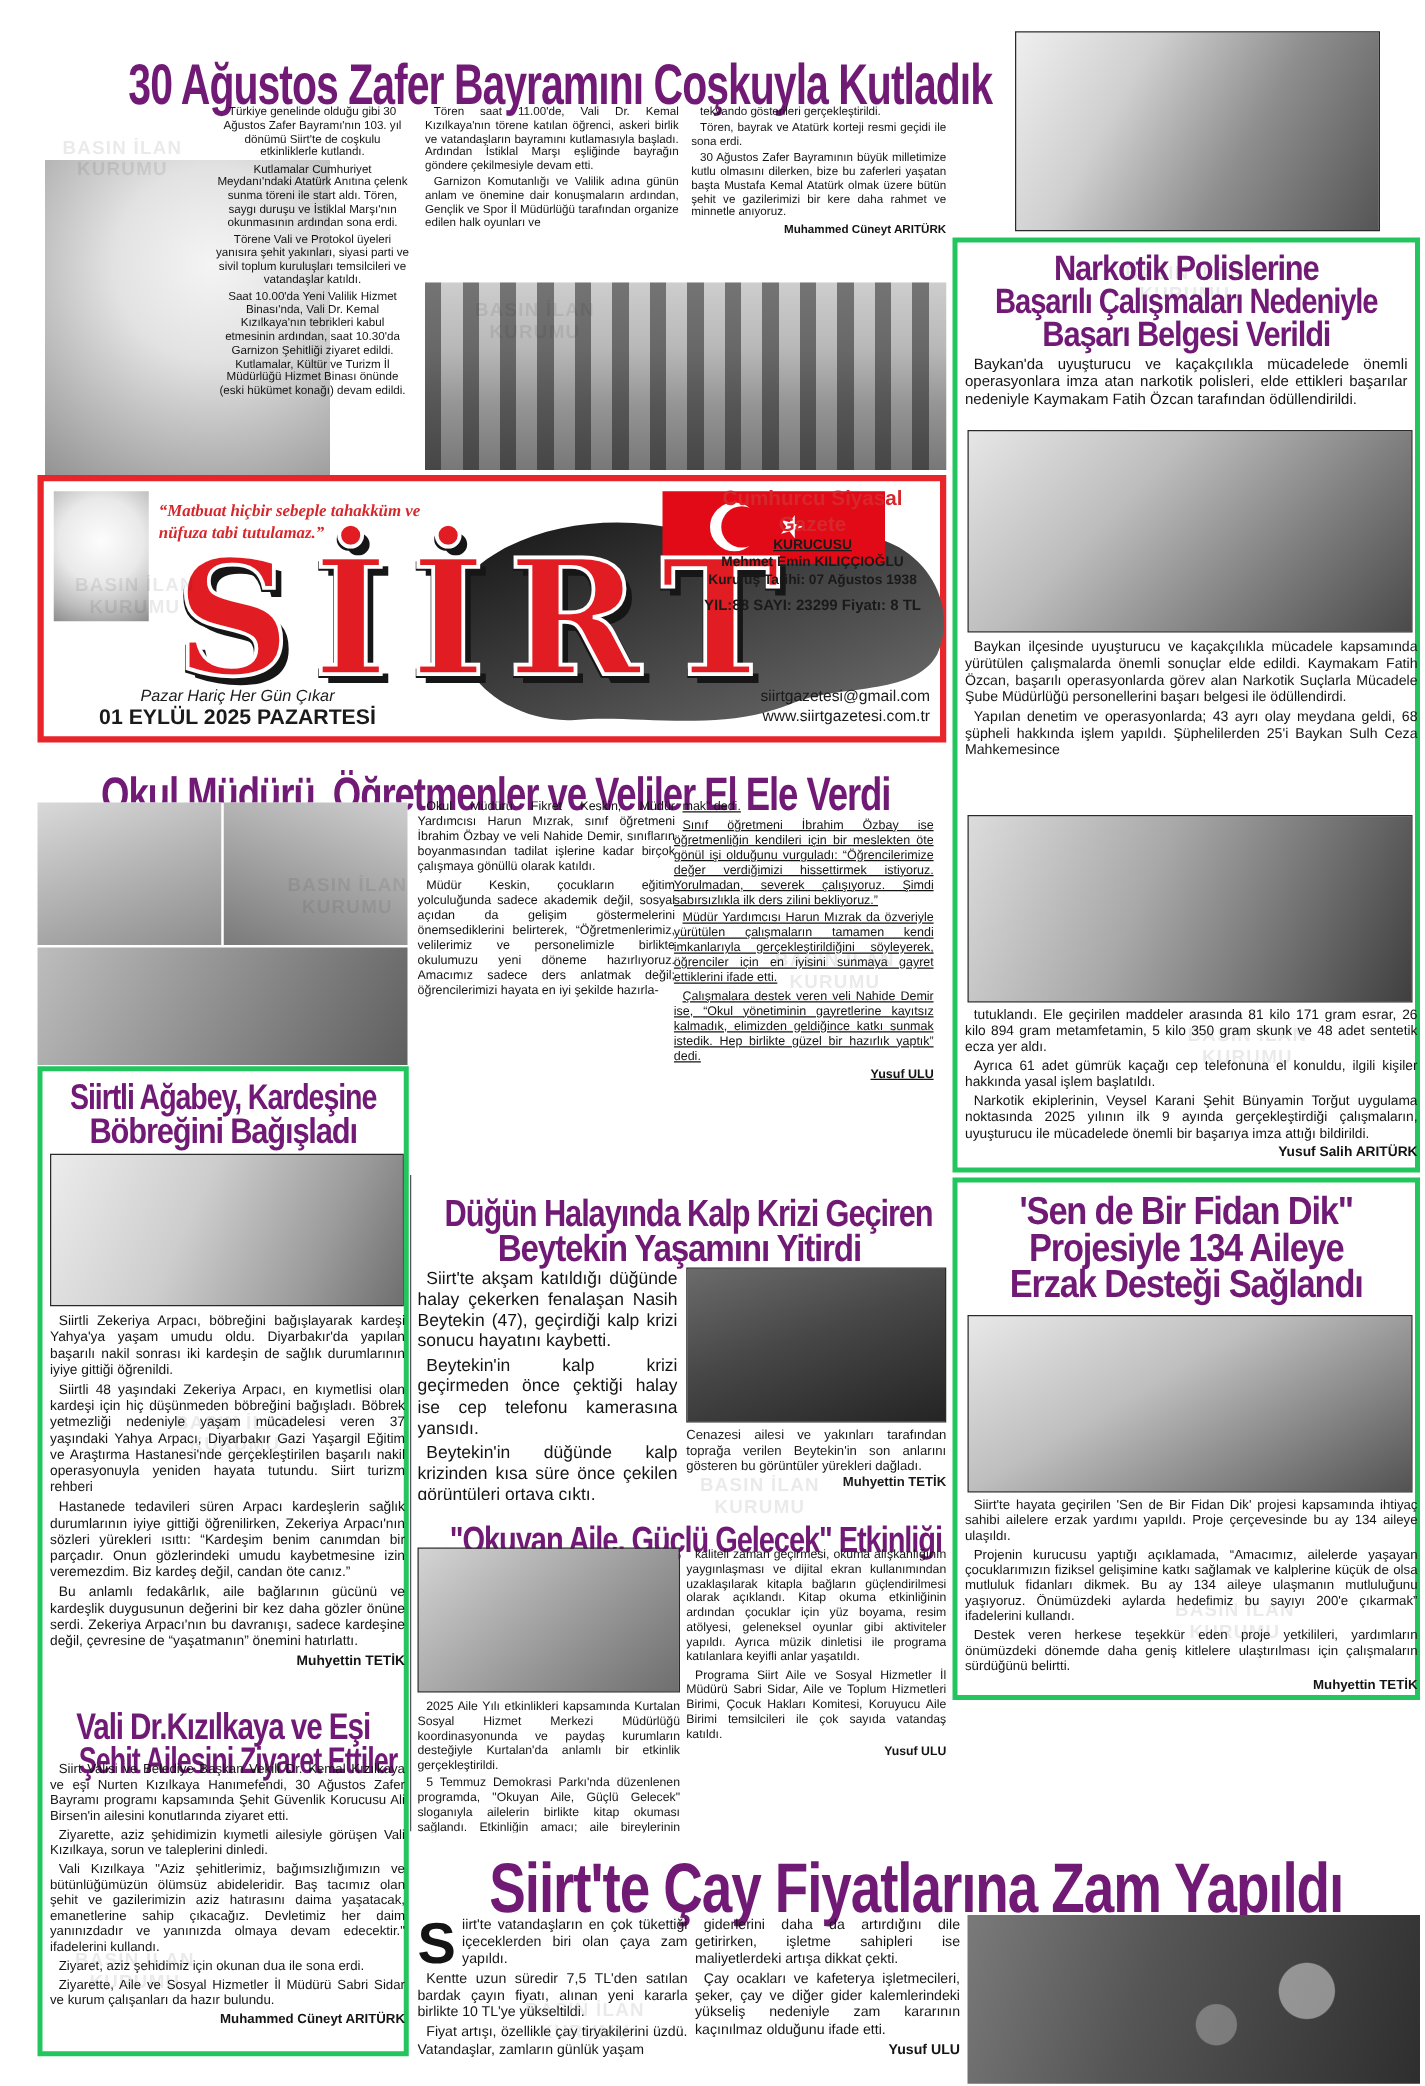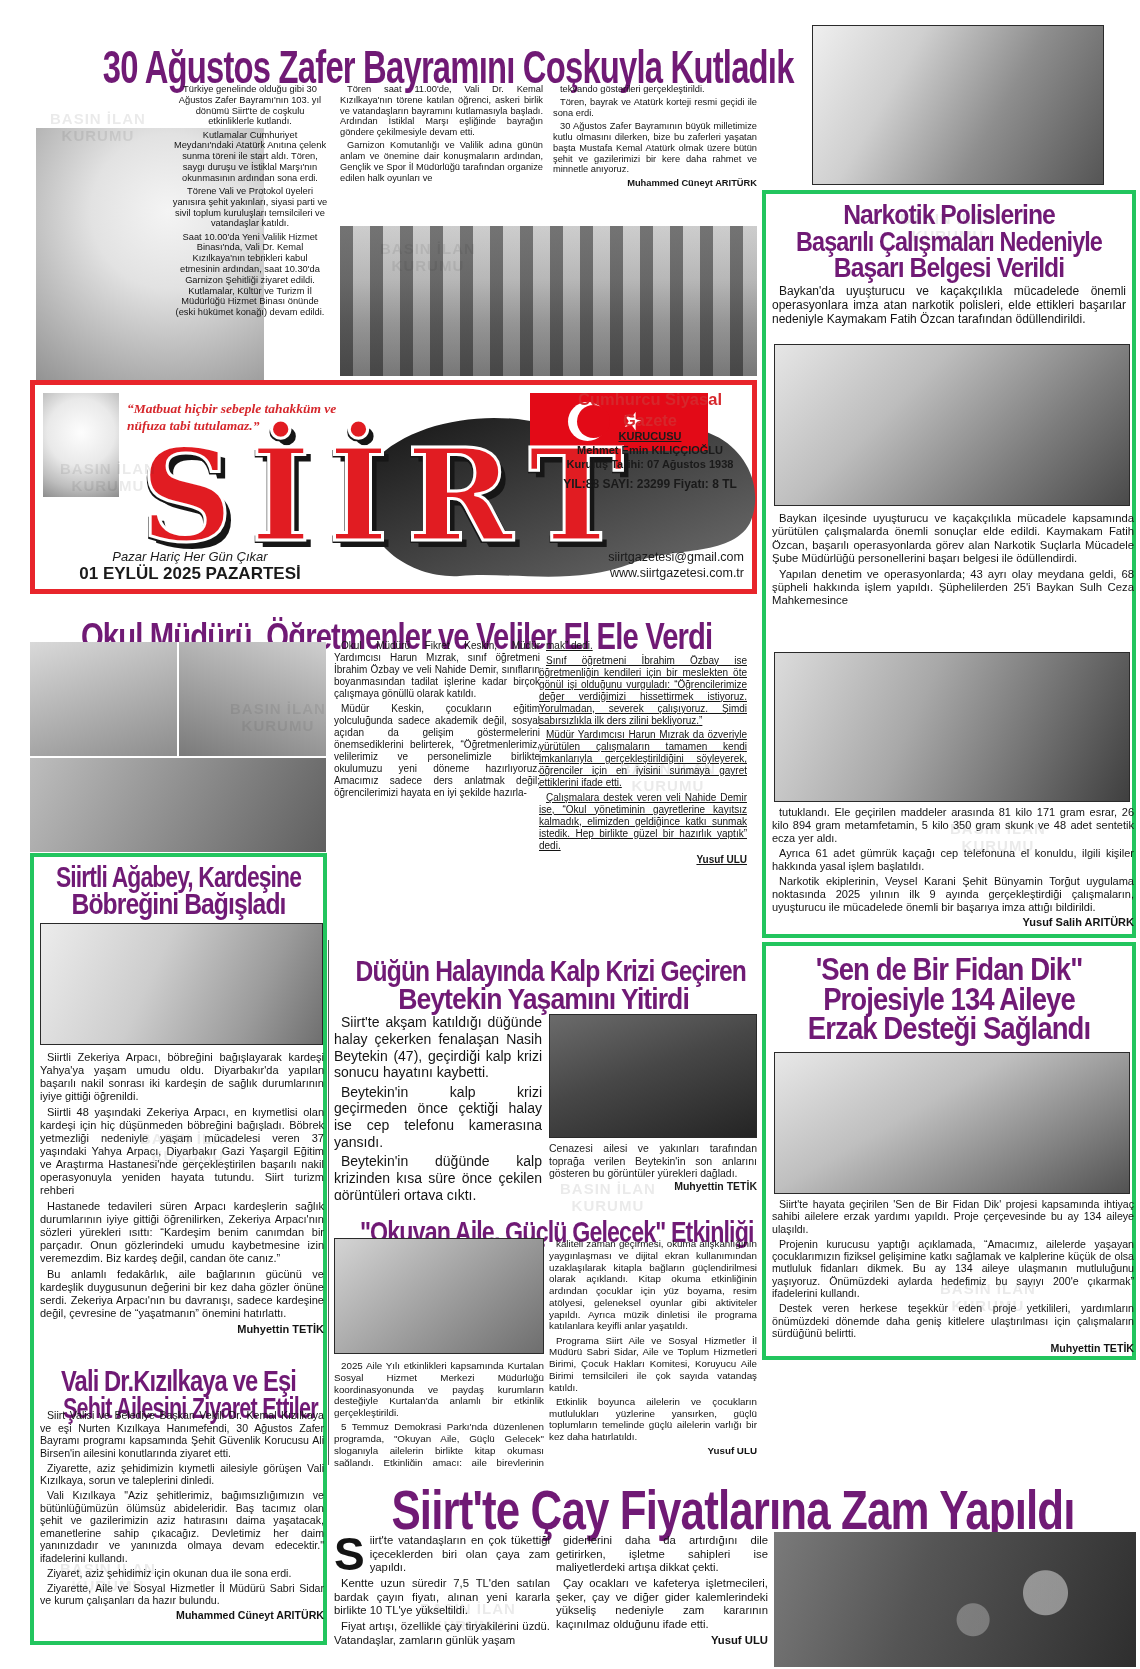--- a/index.html
+++ b/index.html
@@ -245,21 +245,20 @@
     </h2>
     <div class="abs photo" style="left:334px;top:1238px;width:210px;height:116px;
                 background:linear-gradient(140deg,#d4d4d4 0%,#a6a6a6 45%,#6e6e6e 100%);"></div>
     <div class="abs body-text" style="left:334px;top:1360px;width:210px;height:106px;font-size:9.8px;line-height:1.2;">
       <p>2025 Aile Yılı etkinlikleri kapsamında Kurtalan Sosyal Hizmet Merkezi Müdürlüğü koordinasyonunda ve paydaş kurumların desteğiyle Kurtalan'da anlamlı bir etkinlik gerçekleştirildi.</p>
       <p>5 Temmuz Demokrasi Parkı'nda düzenlenen programda, "Okuyan Aile, Güçlü Gelecek" sloganıyla ailelerin birlikte kitap okuması sağlandı. Etkinliğin amacı; aile bireylerinin birlikte</p>
     </div>
     <div class="abs body-text" style="left:549px;top:1238px;width:208px;height:228px;font-size:9.8px;line-height:1.2;">
       <p>kaliteli zaman geçirmesi, okuma alışkanlığının yaygınlaşması ve dijital ekran kullanımından uzaklaşılarak kitapla bağların güçlendirilmesi olarak açıklandı. Kitap okuma etkinliğinin ardından çocuklar için yüz boyama, resim atölyesi, geleneksel oyunlar gibi aktiviteler yapıldı. Ayrıca müzik dinletisi ile programa katılanlara keyifli anlar yaşatıldı.</p>
       <p>Programa Siirt Aile ve Sosyal Hizmetler İl Müdürü Sabri Sidar, Aile ve Toplum Hizmetleri Birimi, Çocuk Hakları Komitesi, Koruyucu Aile Birimi temsilcileri ile çok sayıda vatandaş katıldı.</p>
-      <p>Etkinlik boyunca ailelerin ve çocukların mutlulukları yüzlerine yansırken, güçlü toplumların temelinde güçlü ailelerin varlığı bir kez daha hatırlatıldı.</p>
       <p class="byline">Yusuf ULU</p>
     </div>
   </section>
 
   <section>
     <h2 class="abs hl" style="left:330px;top:1462px;width:806px;height:62px;">
       <span class="ln" style="font-size:51px;transform:scale(0.86,1.1);">Siirt'te Çay Fiyatlarına Zam Yapıldı</span>
     </h2>
     <div class="abs body-text" style="left:334px;top:1534px;width:216px;height:130px;font-size:11.3px;line-height:1.2;">
       <span class="dropcap">S</span>

